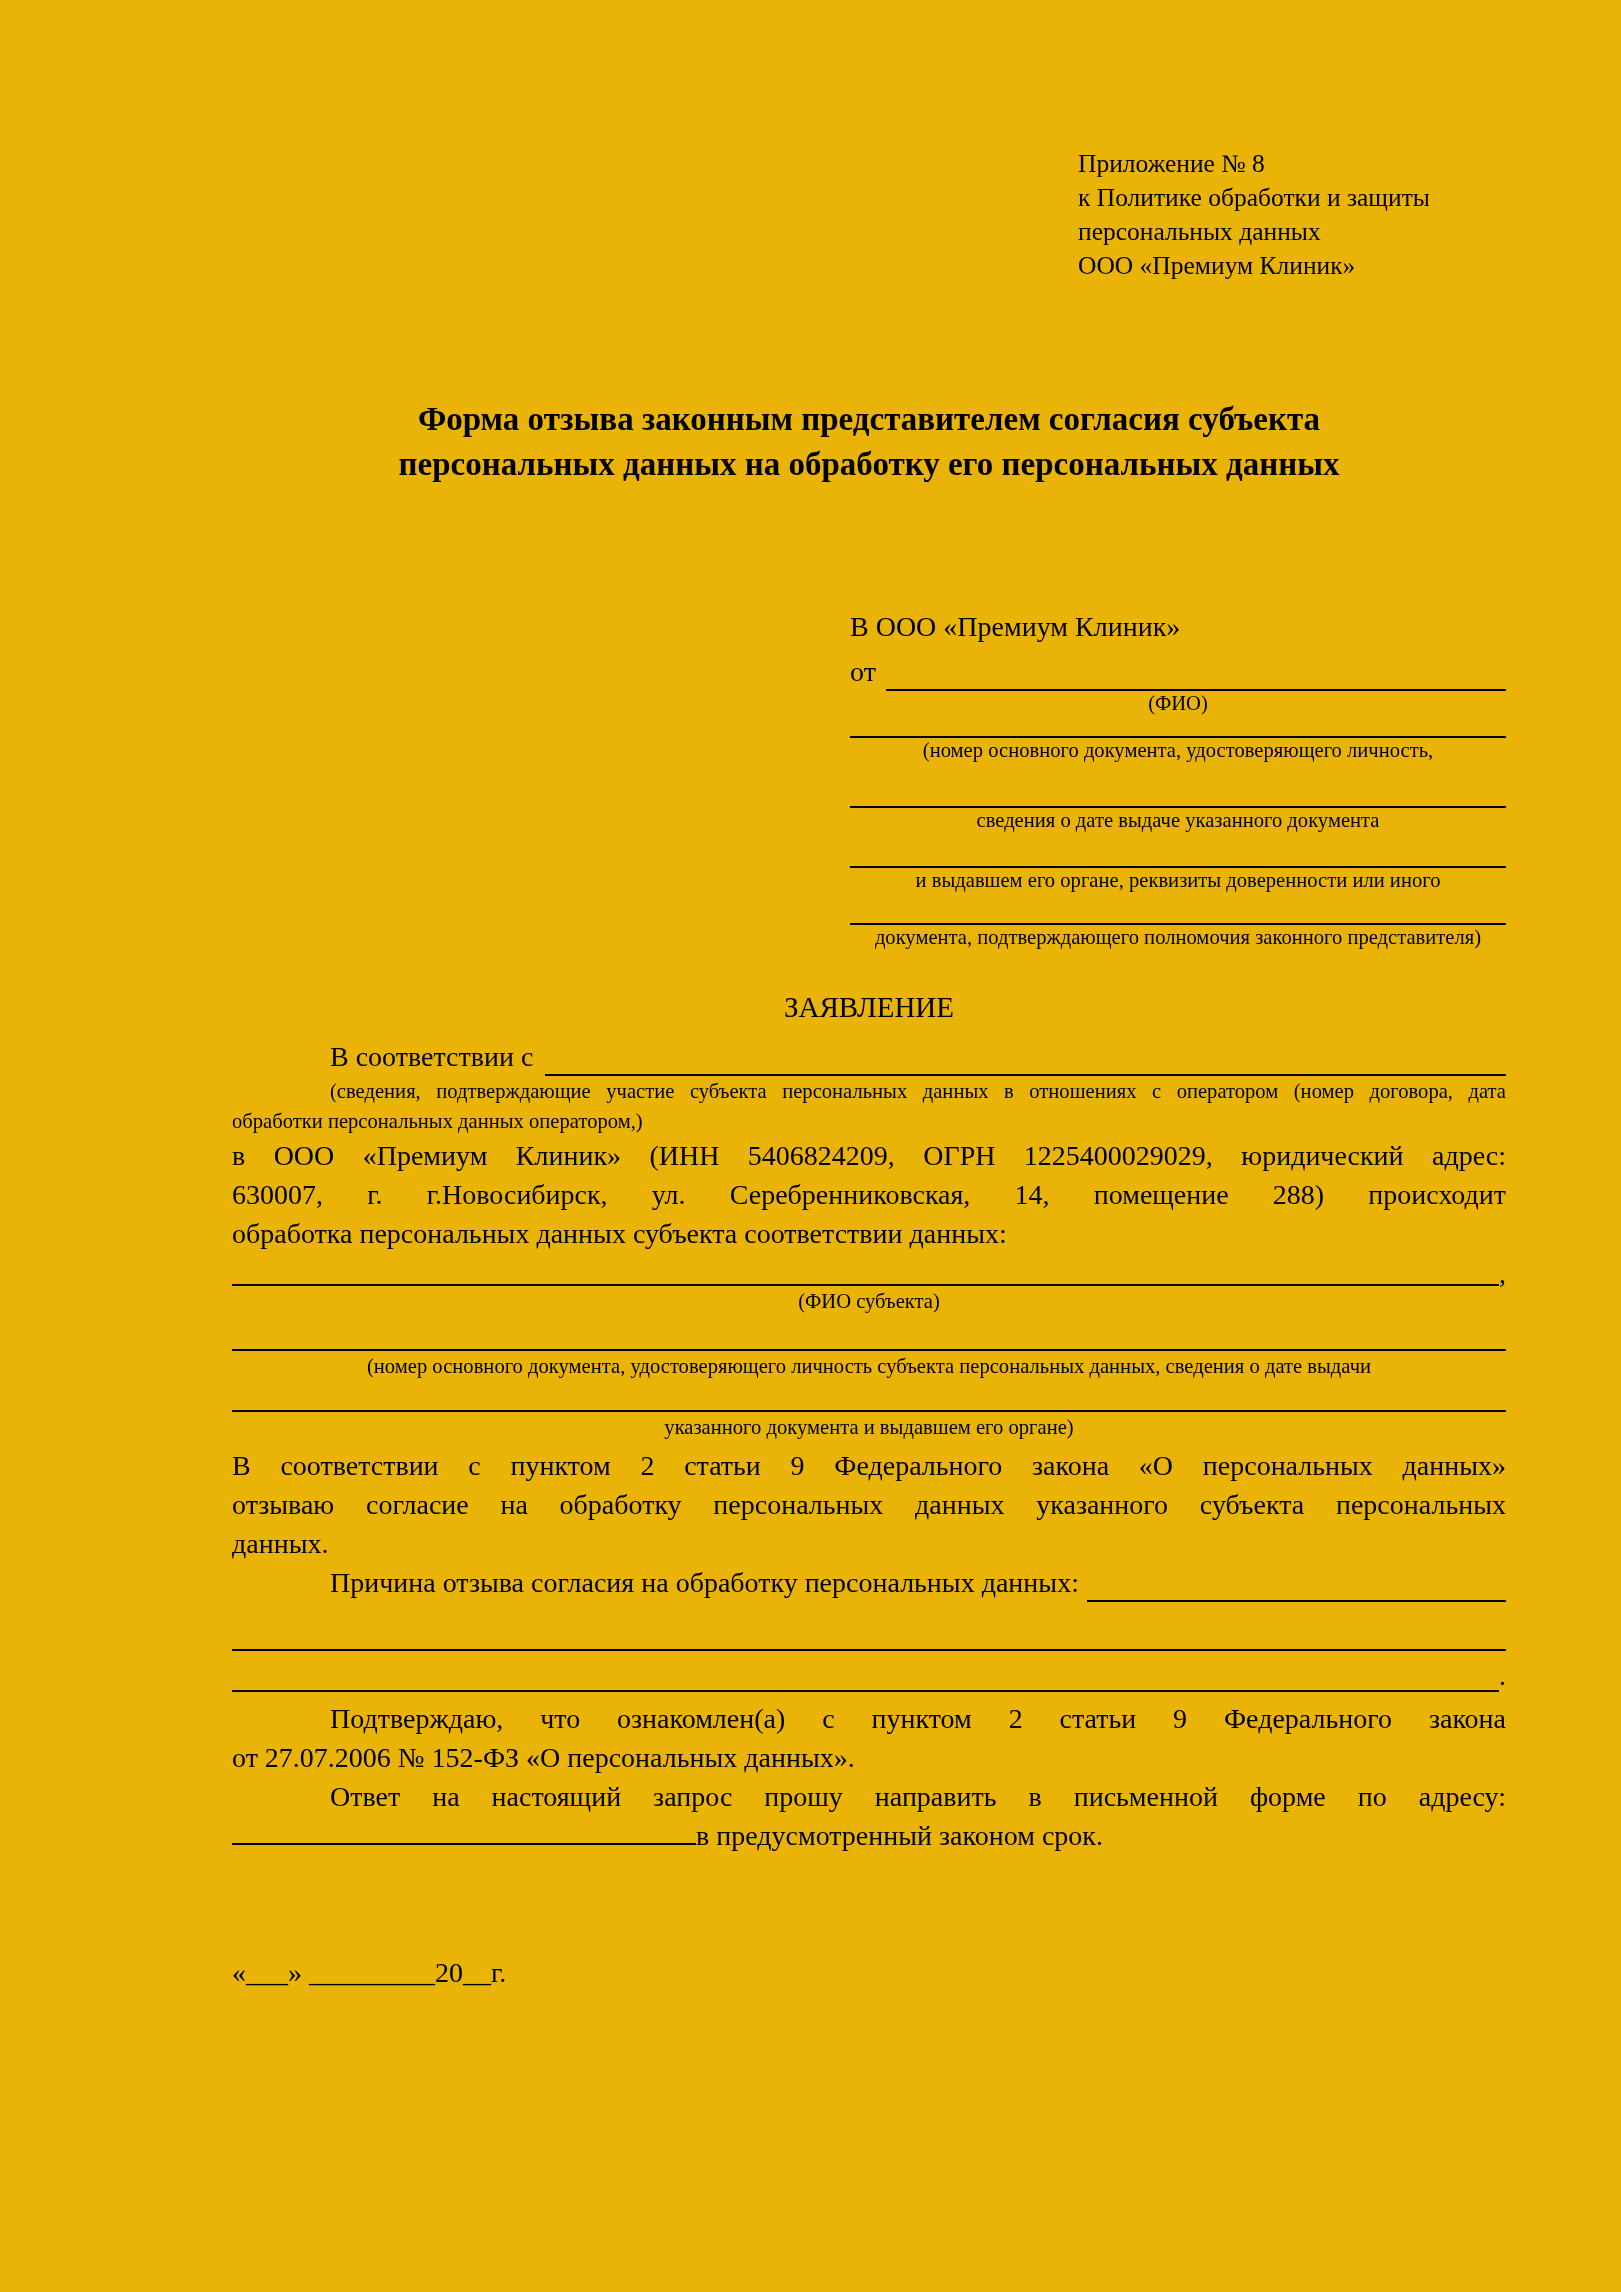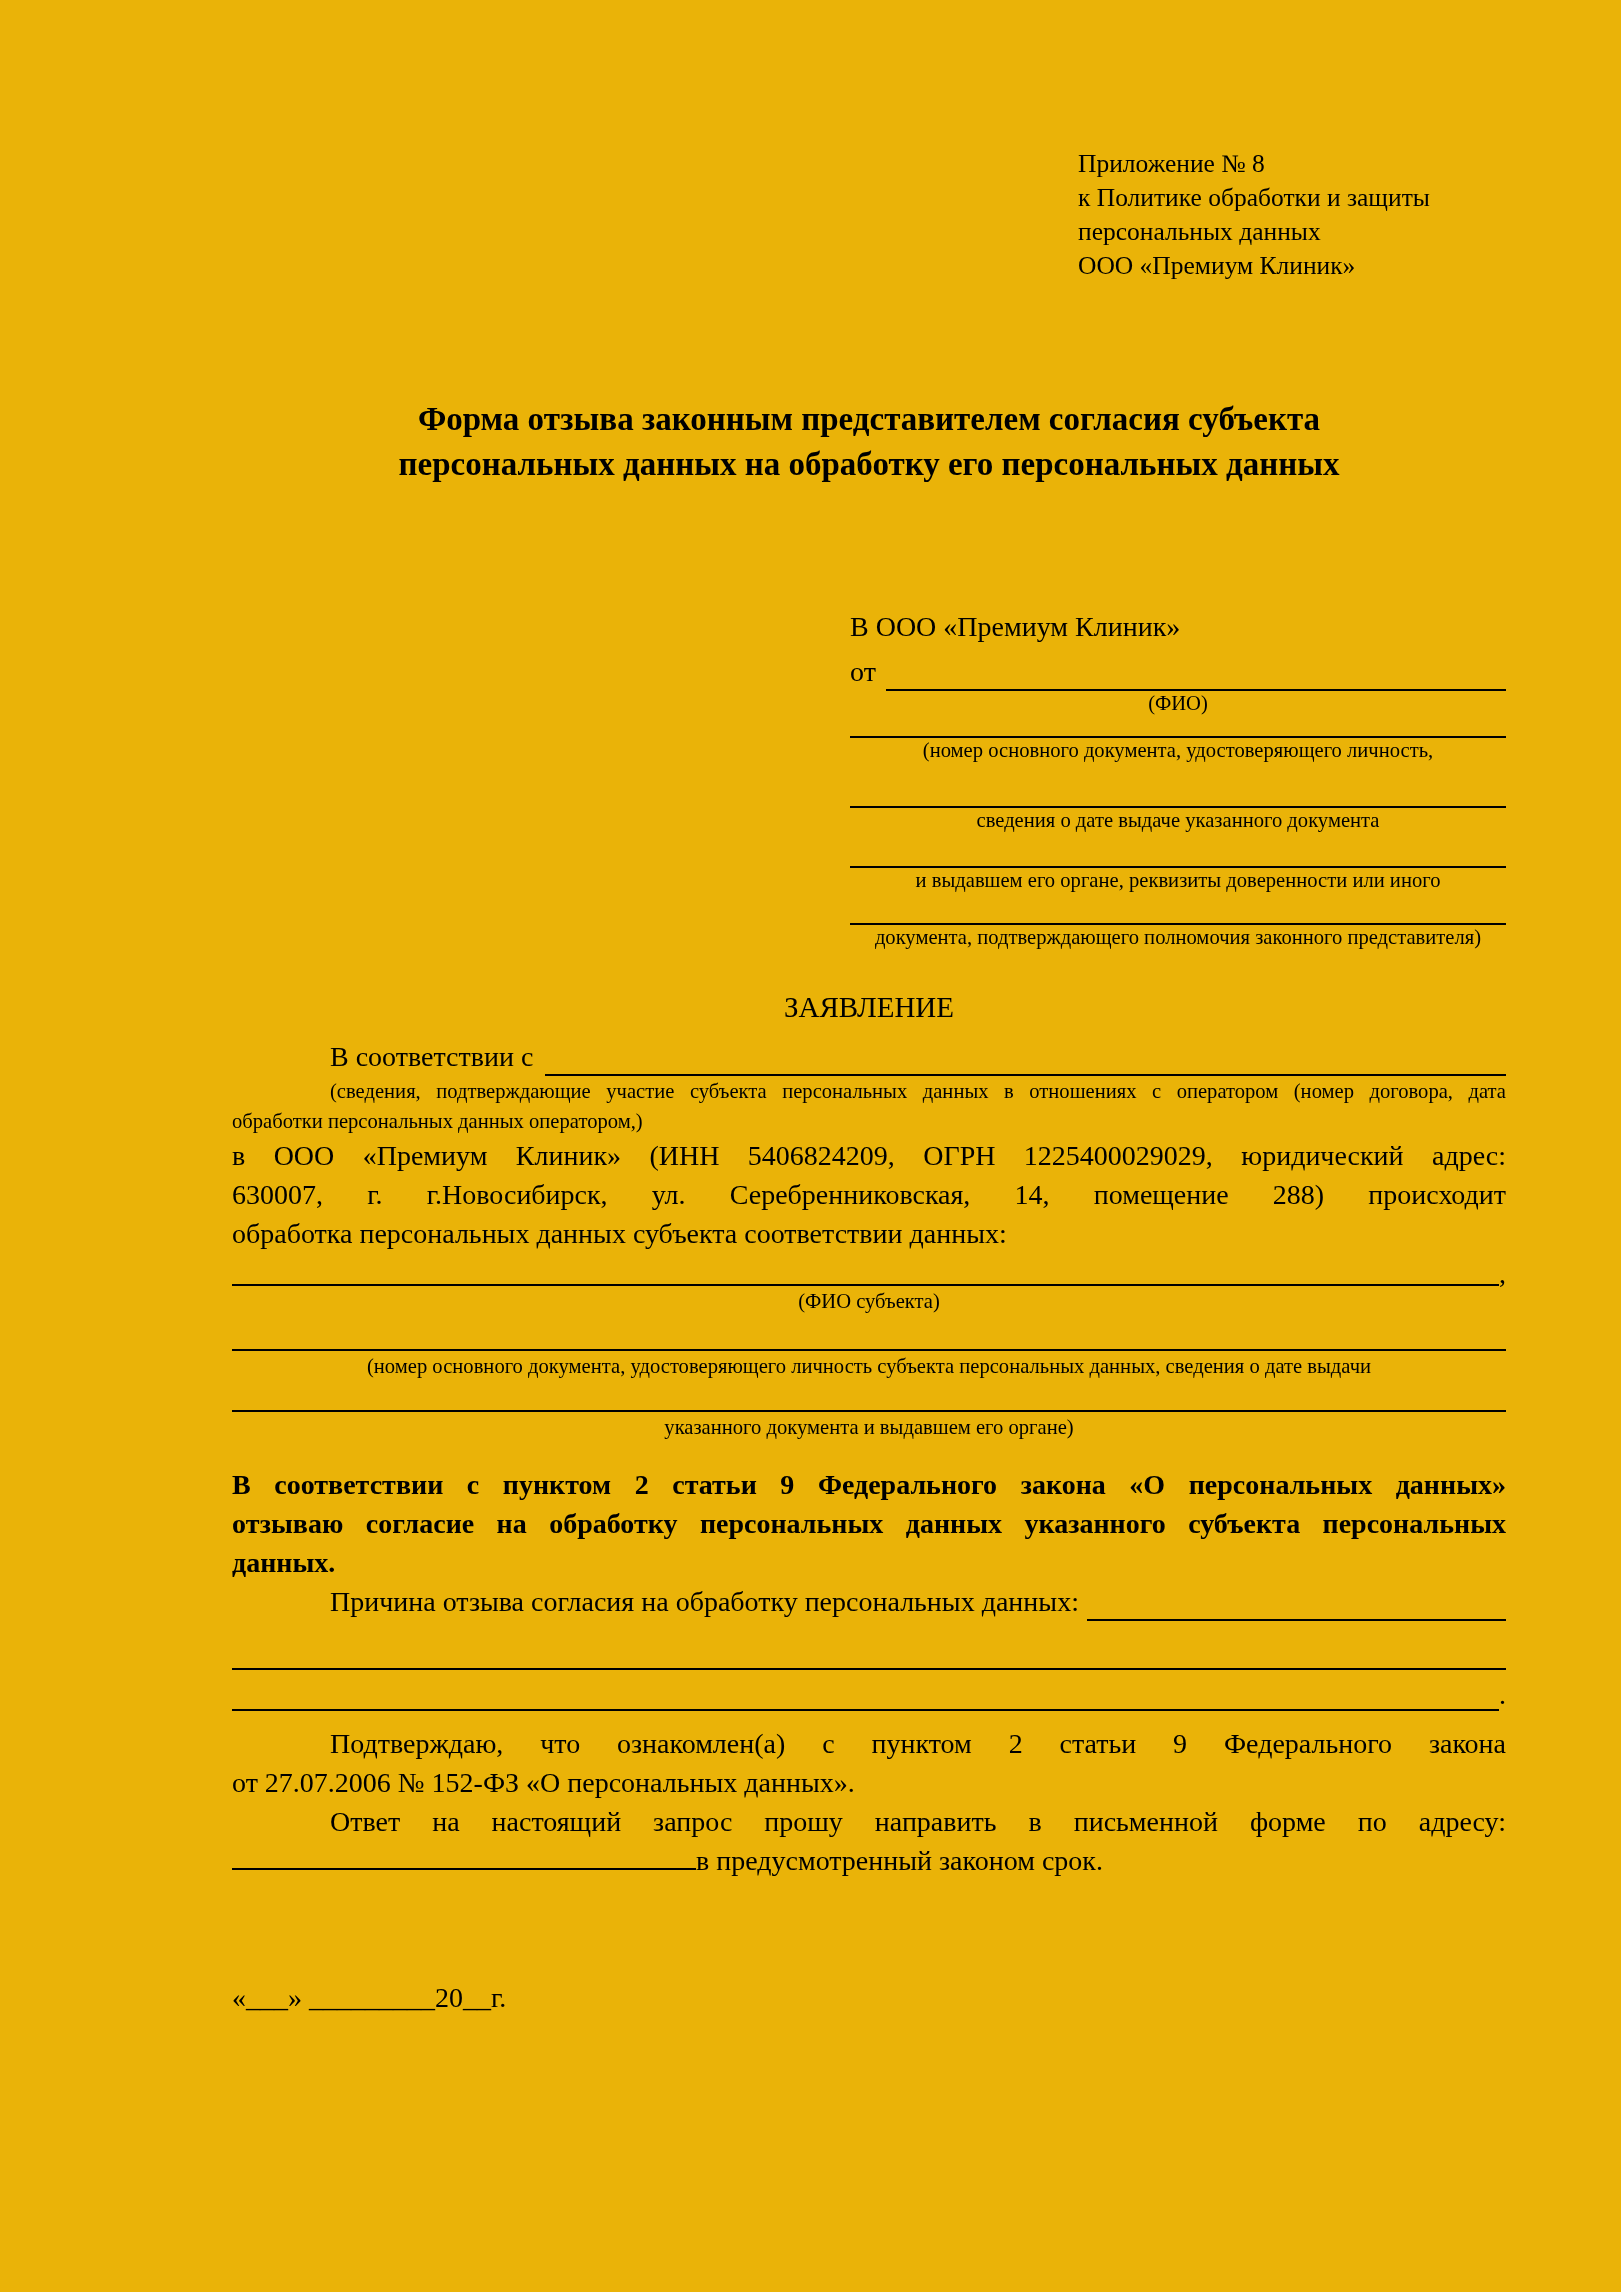--- a/index.html
+++ b/index.html
@@ -36,21 +36,21 @@
   .ind{padding-left:98px;}
   .u-row{display:flex;align-items:flex-end;height:25.5px;}
   .u-row .tail{white-space:nowrap;line-height:25.5px;}
   .subcap{font-size:20.6px;line-height:30px;text-align:center;}
   .sp2{border-bottom:2.9px solid #000;}
   .sp2.h1{height:33px}.sp2.h2{height:29px}
   .reason-row{display:flex;align-items:flex-end;padding-left:98px;}
   .reason-row .lbl{white-space:nowrap;padding-right:7.8px;}
   .bl1{height:47px;border-bottom:2.9px solid #000;}
   .bl2{display:flex;align-items:flex-end;height:41px;font-size:28px;}
-  .ack{margin-top:13px;font-family:Liberation Serif, serif;}
+  .ack{margin-top:7px;font-family:Liberation Serif, serif;}
   .write-line{display:inline-block;width:464px;border-bottom:2.9px solid #000;}
   .footer-row{display:flex;justify-content:space-between;align-items:flex-end;margin-top:98px;font-size:28px;line-height:39px;}
   .sig{display:flex;align-items:flex-end;width:573px;}
   .sig .fill{border-bottom:2.9px solid #000;}
   .sig .lblsig{white-space:nowrap;}
 </style>
 </head>
 <body>
 
 <div class="page">
@@ -112,21 +112,21 @@
       <span class="tail">,</span>
     </div>
     <div class="subcap">(ФИО субъекта)</div>
 
     <div class="sp2 h1"></div>
     <div class="subcap">(номер основного документа, удостоверяющего личность субъекта персональных данных, сведения о дате выдачи</div>
 
     <div class="sp2 h2"></div>
     <div class="subcap">указанного документа и выдавшем его органе)</div>
 
-    <div class="body-txt" style="margin-top:23px;font-weight:bold;">
+    <div class="body-txt" style="margin-top:4px;">
       <div class="jline">В соответствии с пунктом 2 статьи 9 Федерального закона «О персональных данных»</div>
       <div class="jline">отзываю согласие на обработку персональных данных указанного субъекта персональных</div>
       <div class="jlast">данных.</div>
     </div>
 
     <div class="reason-row body-txt">
       <span class="lbl">Причина отзыва согласия на обработку персональных данных:</span>
       <span class="fill"></span>
     </div>
 

